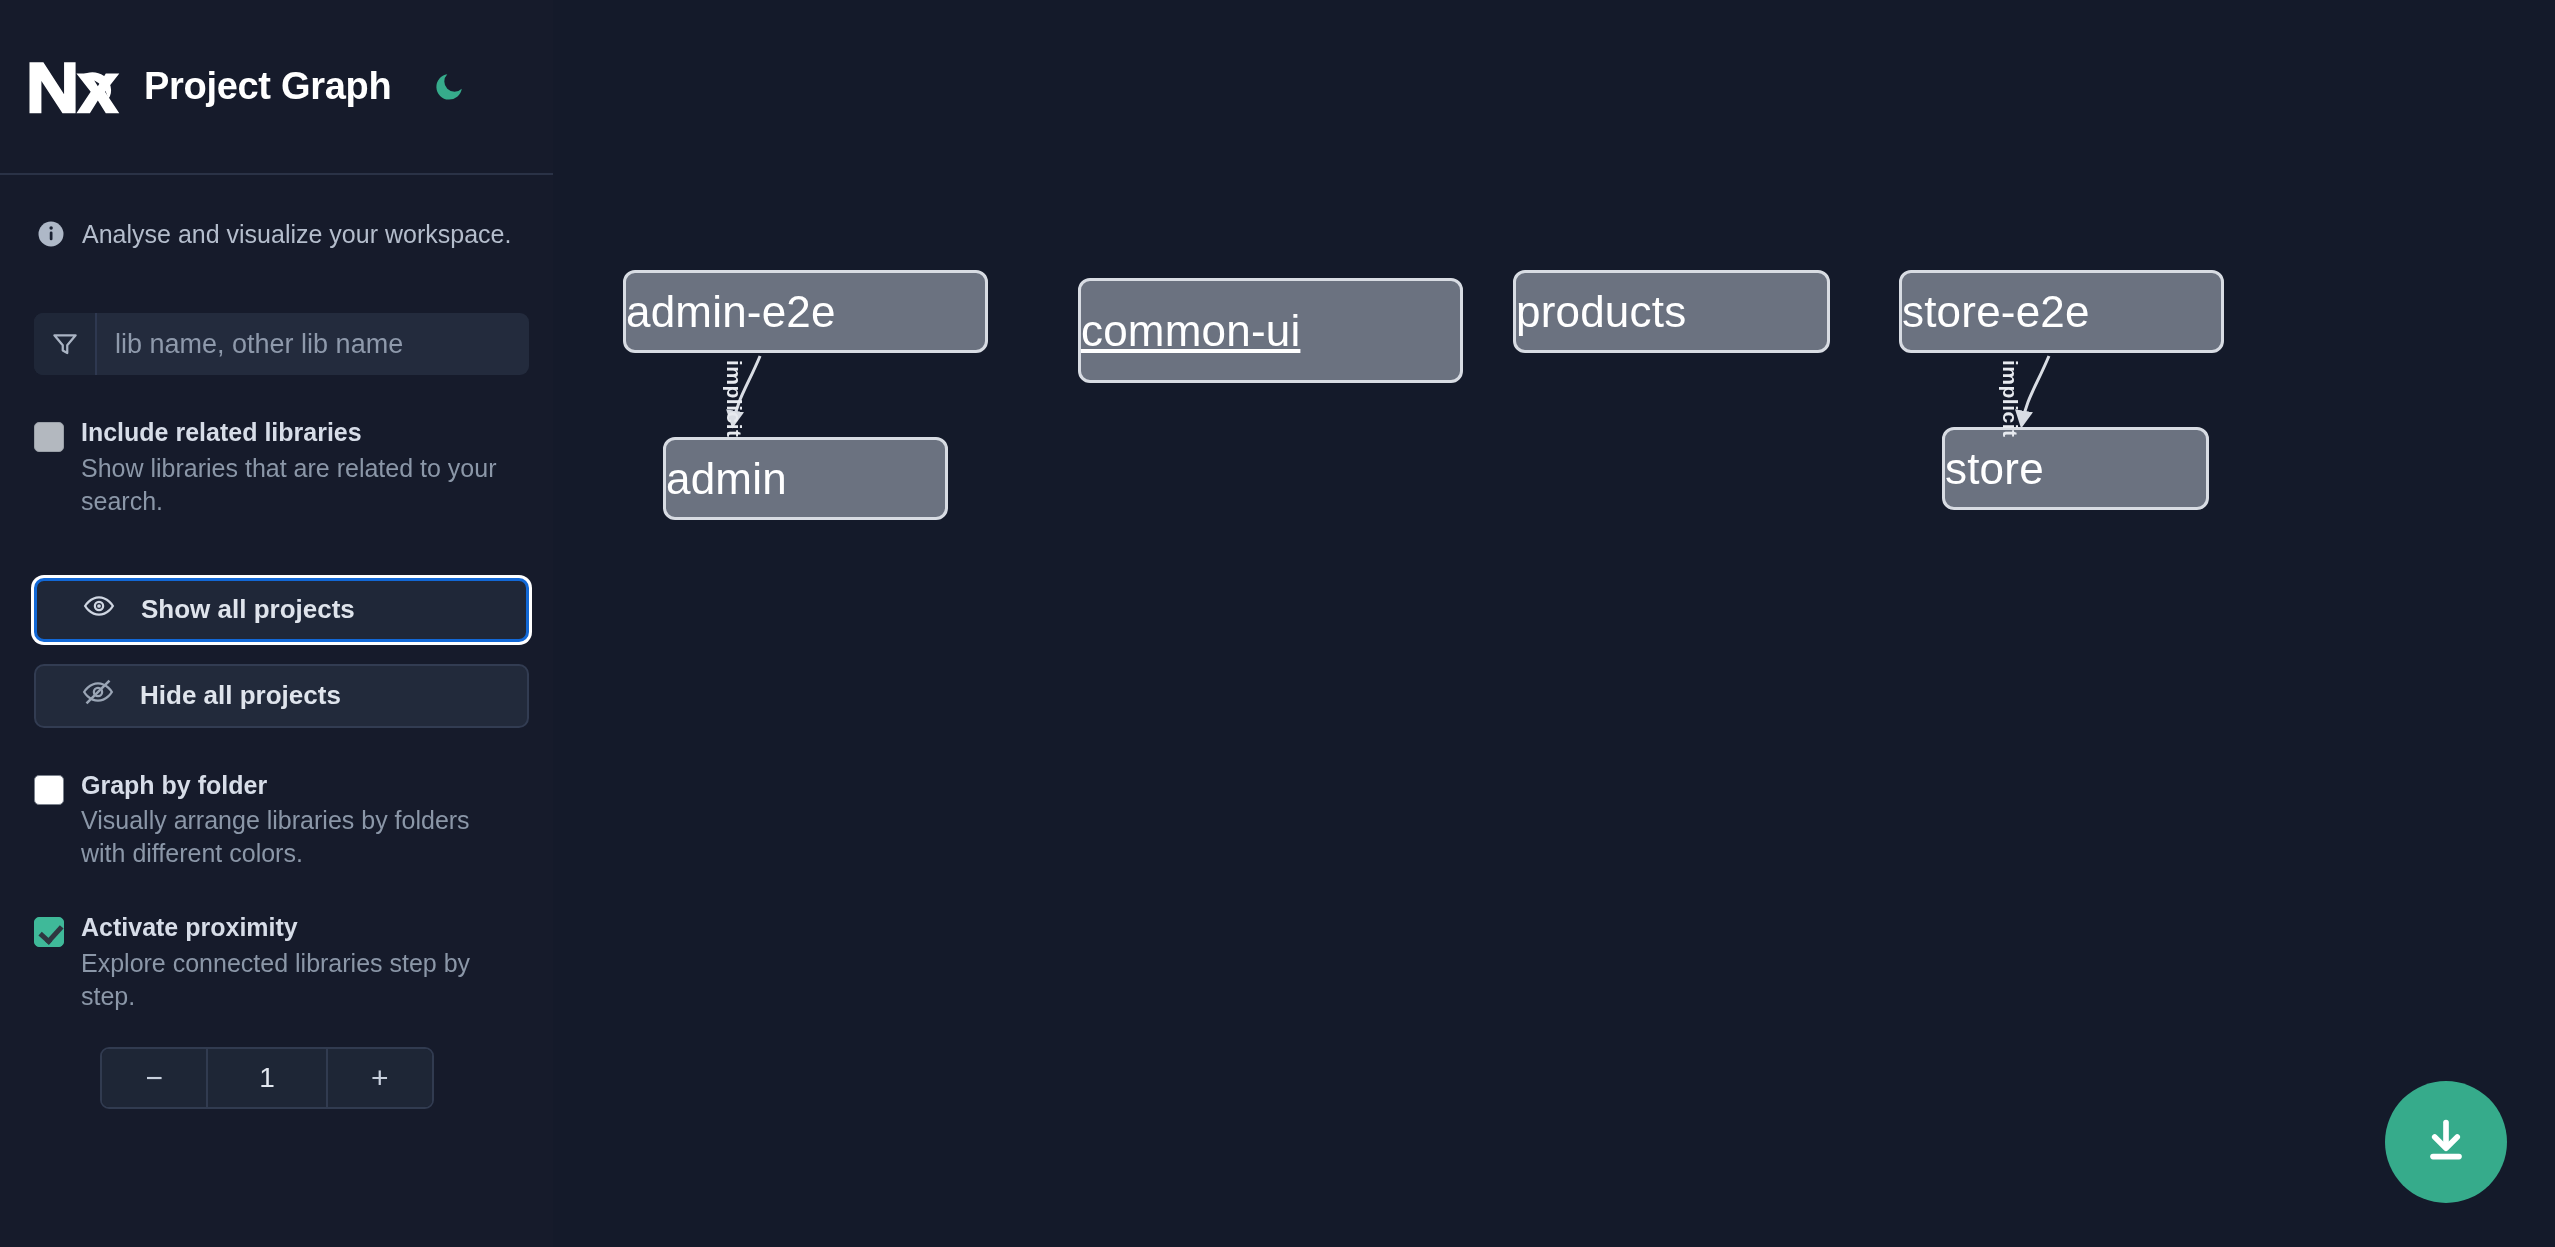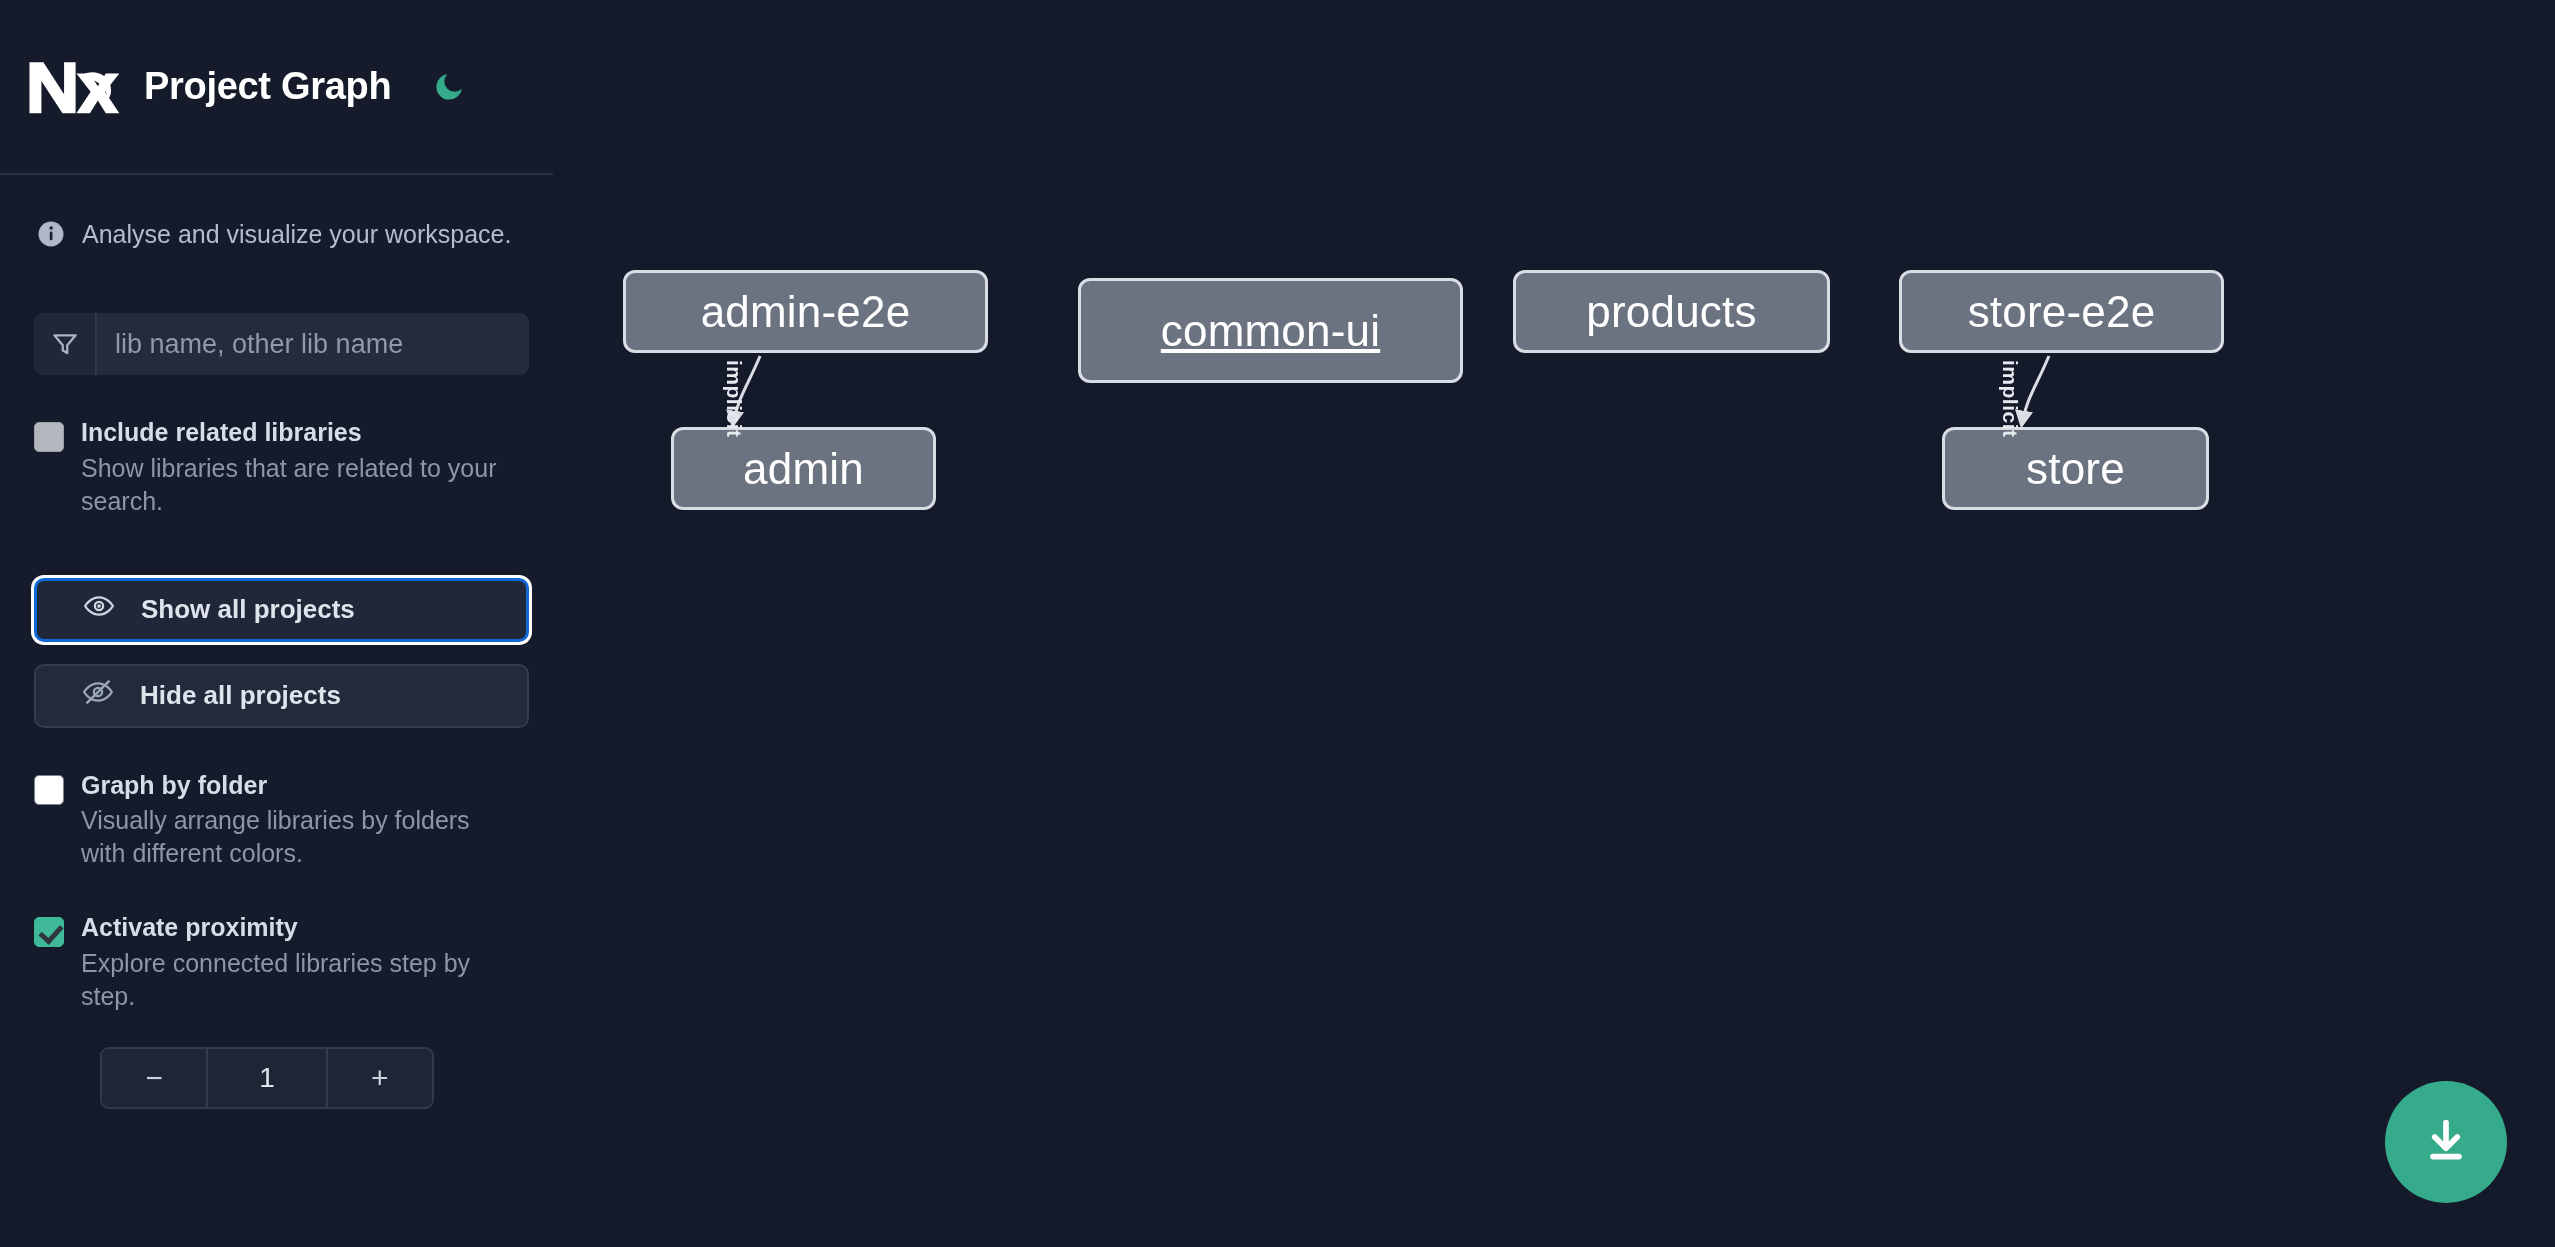--- a/index.html
+++ b/index.html
@@ -235,21 +235,21 @@
     height: 100%;
   }
 
   .node {
     position: absolute;
     background: #6b7280;
     border: 3px solid #d8dce3;
     border-radius: 12px;
     display: flex;
     align-items: center;
-    justify-content: center;
+    justify-content: flex-start;
     color: #ffffff;
     font-size: 44px;
     cursor: pointer;
     letter-spacing: 0.2px;
   }
 
   .edge-label {
     position: absolute;
     color: #e7eaef;
     font-size: 21px;
@@ -393,21 +393,21 @@
         <path d="M 205 356 C 193 385 182 400 178 425" fill="none" stroke="#d9dde4" stroke-width="3" marker-end="url(#arrow)"></path>
       </g>
       <g>
         <path d="M 1481 356 C 1469 385 1458 400 1454 425" fill="none" stroke="#d9dde4" stroke-width="3" marker-end="url(#arrow)"></path>
       </g>
     </svg>
 
     <div class="node" style="left:70px; top:270px; width:365px; height:83px;">
       <span>admin-e2e</span>
     </div>
-    <div class="node" style="left:110px; top:427px; width:265px; height:83px;margin-left:8px;">
+    <div class="node" style="left:110px; top:437px; width:285px; height:83px;">
       <span>admin</span>
     </div>
     <div class="node" style="left:525px; top:278px; width:385px; height:105px;text-decoration:underline;">
       <span>common-ui</span>
     </div>
     <div class="node" style="left:960px; top:270px; width:317px; height:83px;">
       <span>products</span>
     </div>
     <div class="node" style="left:1346px; top:270px; width:325px; height:83px;">
       <span>store-e2e</span>

